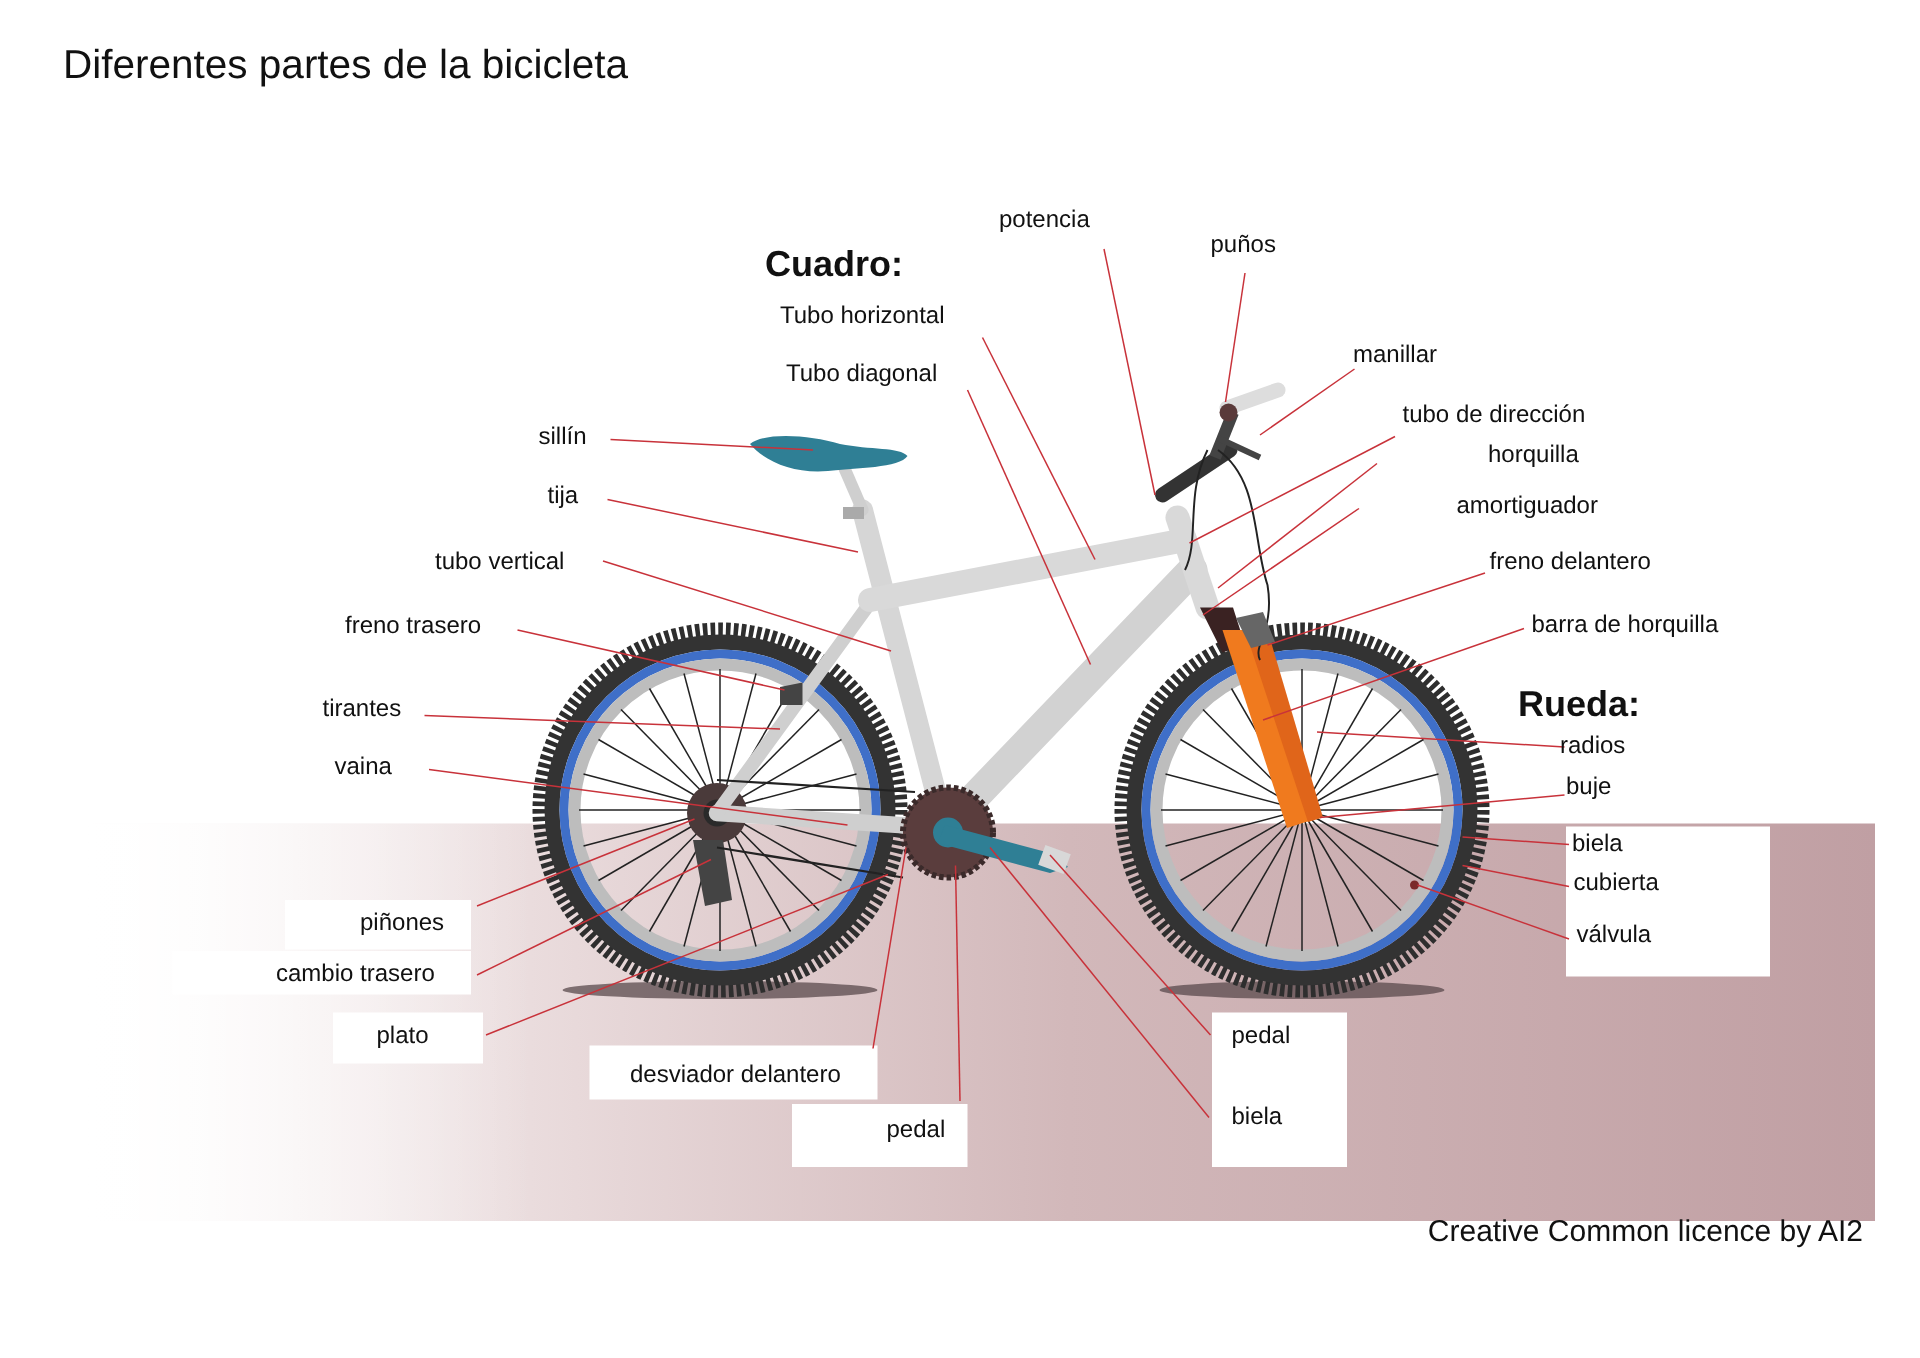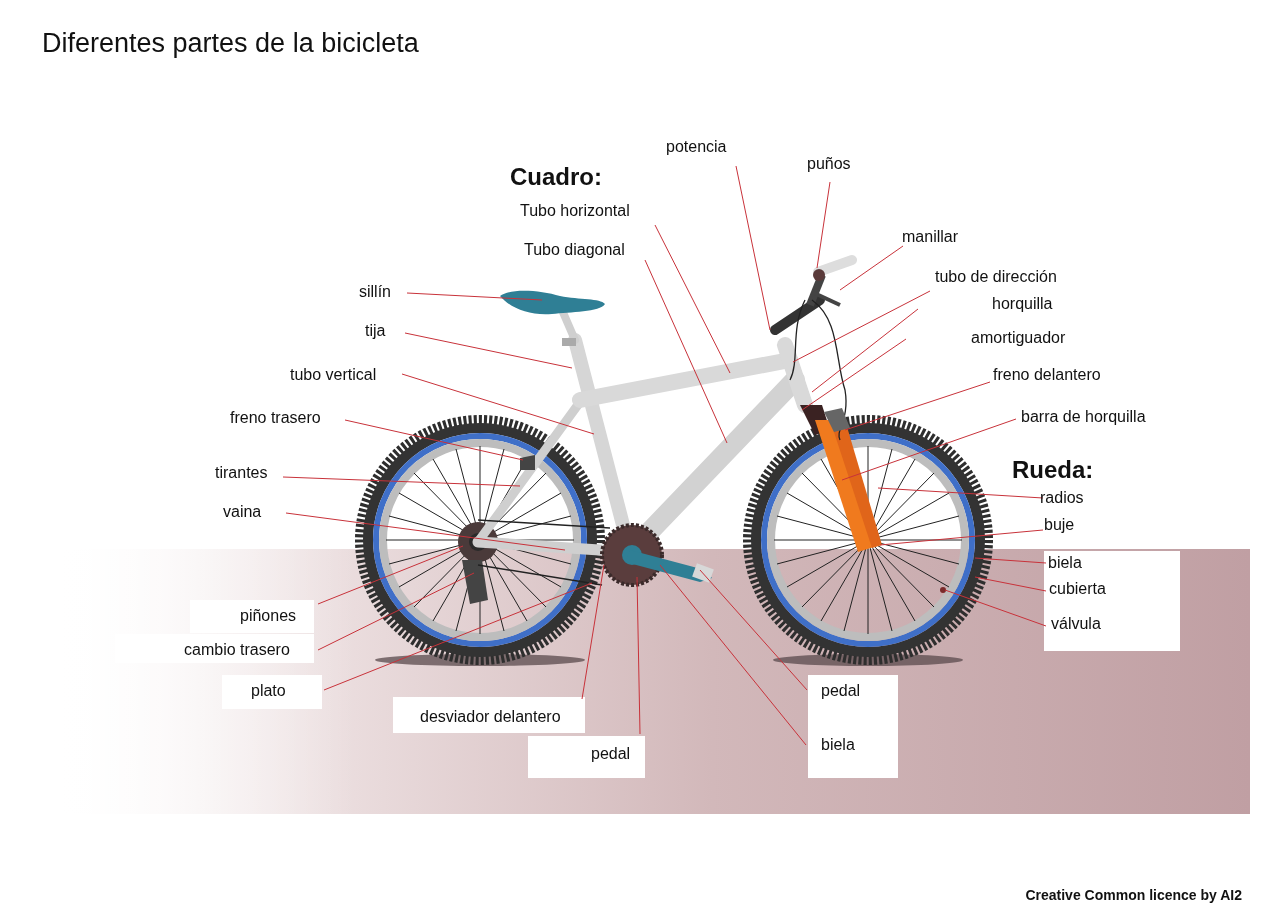--- a/index.html
+++ b/index.html
@@ -5,21 +5,21 @@
   html,body{margin:0;padding:0;background:#fff;}
   body{width:1280px;height:905px;position:relative;overflow:hidden;font-family:"Liberation Sans",sans-serif;color:#111;}
   .ground{position:absolute;left:55px;top:549px;width:1195px;height:265px;
     background:linear-gradient(90deg,#ffffff 0%,#eadcdd 25%,#d2b8ba 55%,#c09fa3 100%);}
   .ground-fade{position:absolute;left:55px;top:549px;width:300px;height:265px;
     background:linear-gradient(90deg,#ffffff 0%,rgba(255,255,255,0) 100%);}
   .title{position:absolute;left:42px;top:28px;font-size:27px;font-weight:400;}
   .section{position:absolute;font-size:24px;font-weight:700;}
   .lbl{position:absolute;font-size:16px;white-space:nowrap;line-height:20px;}
   .box{position:absolute;background:#fff;}
-  .credit{position:absolute;right:38px;top:887px;font-size:14px;font-weight:bold;}
+  .credit{position:absolute;right:38px;top:810px;font-size:20px;}
   svg.art{position:absolute;left:0;top:0;}
 </style>
 </head>
 <body>
 
 <div class="ground"></div>
 <div class="ground-fade"></div>
 
 <div class="box" style="left:190px;top:600px;width:124px;height:33px;"></div>
 <div class="box" style="left:115px;top:634px;width:199px;height:29px;"></div>

